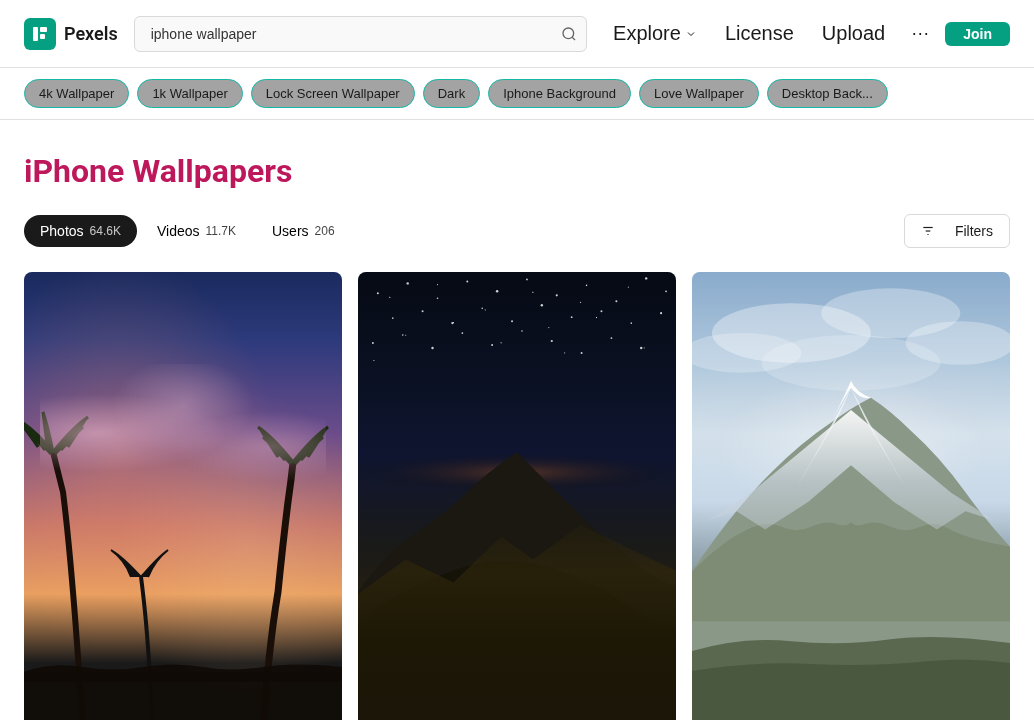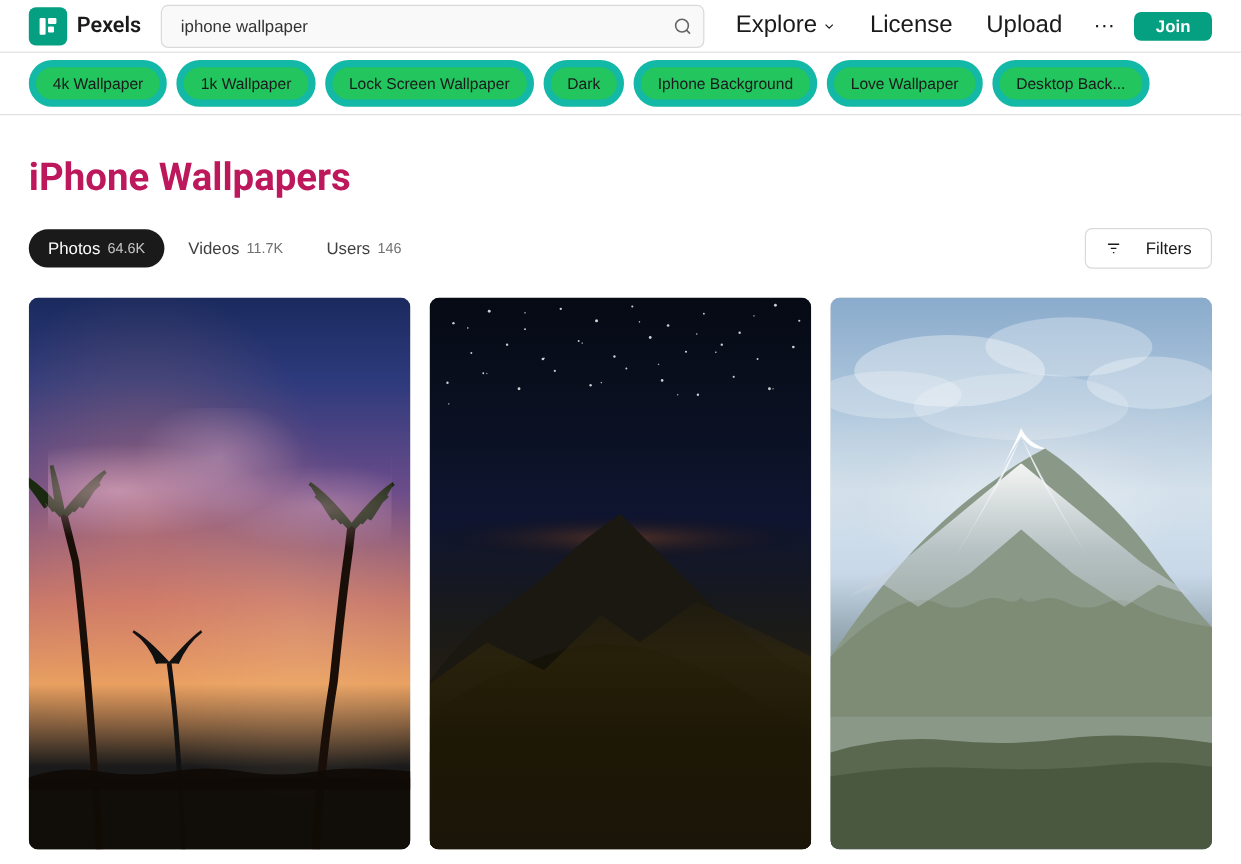--- a/index.html
+++ b/index.html
@@ -14,21 +14,21 @@
       color: #1a1a1a;
       width: 1034px;
       overflow-x: hidden;
     }
 
     
     .header {
       display: flex;
       align-items: center;
       padding: 0 24px;
-      height: 44px;
+      height: 68px;
       border-bottom: 1px solid #e0e0e0;
       gap: 16px;
       position: sticky;
       top: 0;
       background: #fff;
       z-index: 100;
     }
 
     .logo-area {
       display: flex;
@@ -134,27 +134,27 @@
       padding: 0 24px;
       gap: 8px;
       height: 52px;
       border-bottom: 1px solid #e0e0e0;
       overflow: hidden;
     }
 
     .tag-pill {
       flex-shrink: 0;
       padding: 6px 14px;
-      border: 6px solid #14b8a6;
+      border: 1px solid #14b8a6;
       border-radius: 20px;
       font-size: 13px;
       font-weight: 500;
       color: #1a1a1a;
       cursor: pointer;
-      background: #22c55e;
+      background: #a3a3a3;
       white-space: nowrap;
     }
 
     
     .main {
       padding: 32px 24px 24px;
     }
 
     .page-title {
       font-size: 32px;
@@ -181,21 +181,21 @@
       display: flex;
       align-items: center;
       gap: 6px;
       padding: 8px 16px;
       border-radius: 20px;
       font-size: 14px;
       font-weight: 500;
       cursor: pointer;
       border: none;
       background: none;
-      color: #404040;
+      color: #000000;
     }
 
     .tab.active {
       background: #1a1a1a;
       color: #fff;
     }
 
     .tab-count {
       font-size: 12px;
       opacity: 0.75;
@@ -480,21 +480,21 @@
       <button class="tab active">
         <span>Photos</span>
         <span class="tab-count">64.6K</span>
       </button>
       <button class="tab">
         <span>Videos</span>
         <span class="tab-count">11.7K</span>
       </button>
       <button class="tab">
         <span>Users</span>
-        <span class="tab-count">146</span>
+        <span class="tab-count">206</span>
       </button>
     </div>
     <button class="filters-btn">
       <svg width="14" height="14" viewBox="0 0 24 24" fill="none" stroke="currentColor" stroke-width="2">
         <line x1="4" y1="6" x2="20" y2="6"></line>
         <line x1="8" y1="12" x2="16" y2="12"></line>
         <line x1="11" y1="18" x2="13" y2="18"></line>
       </svg>
       <span>Filters</span>
     </button>

